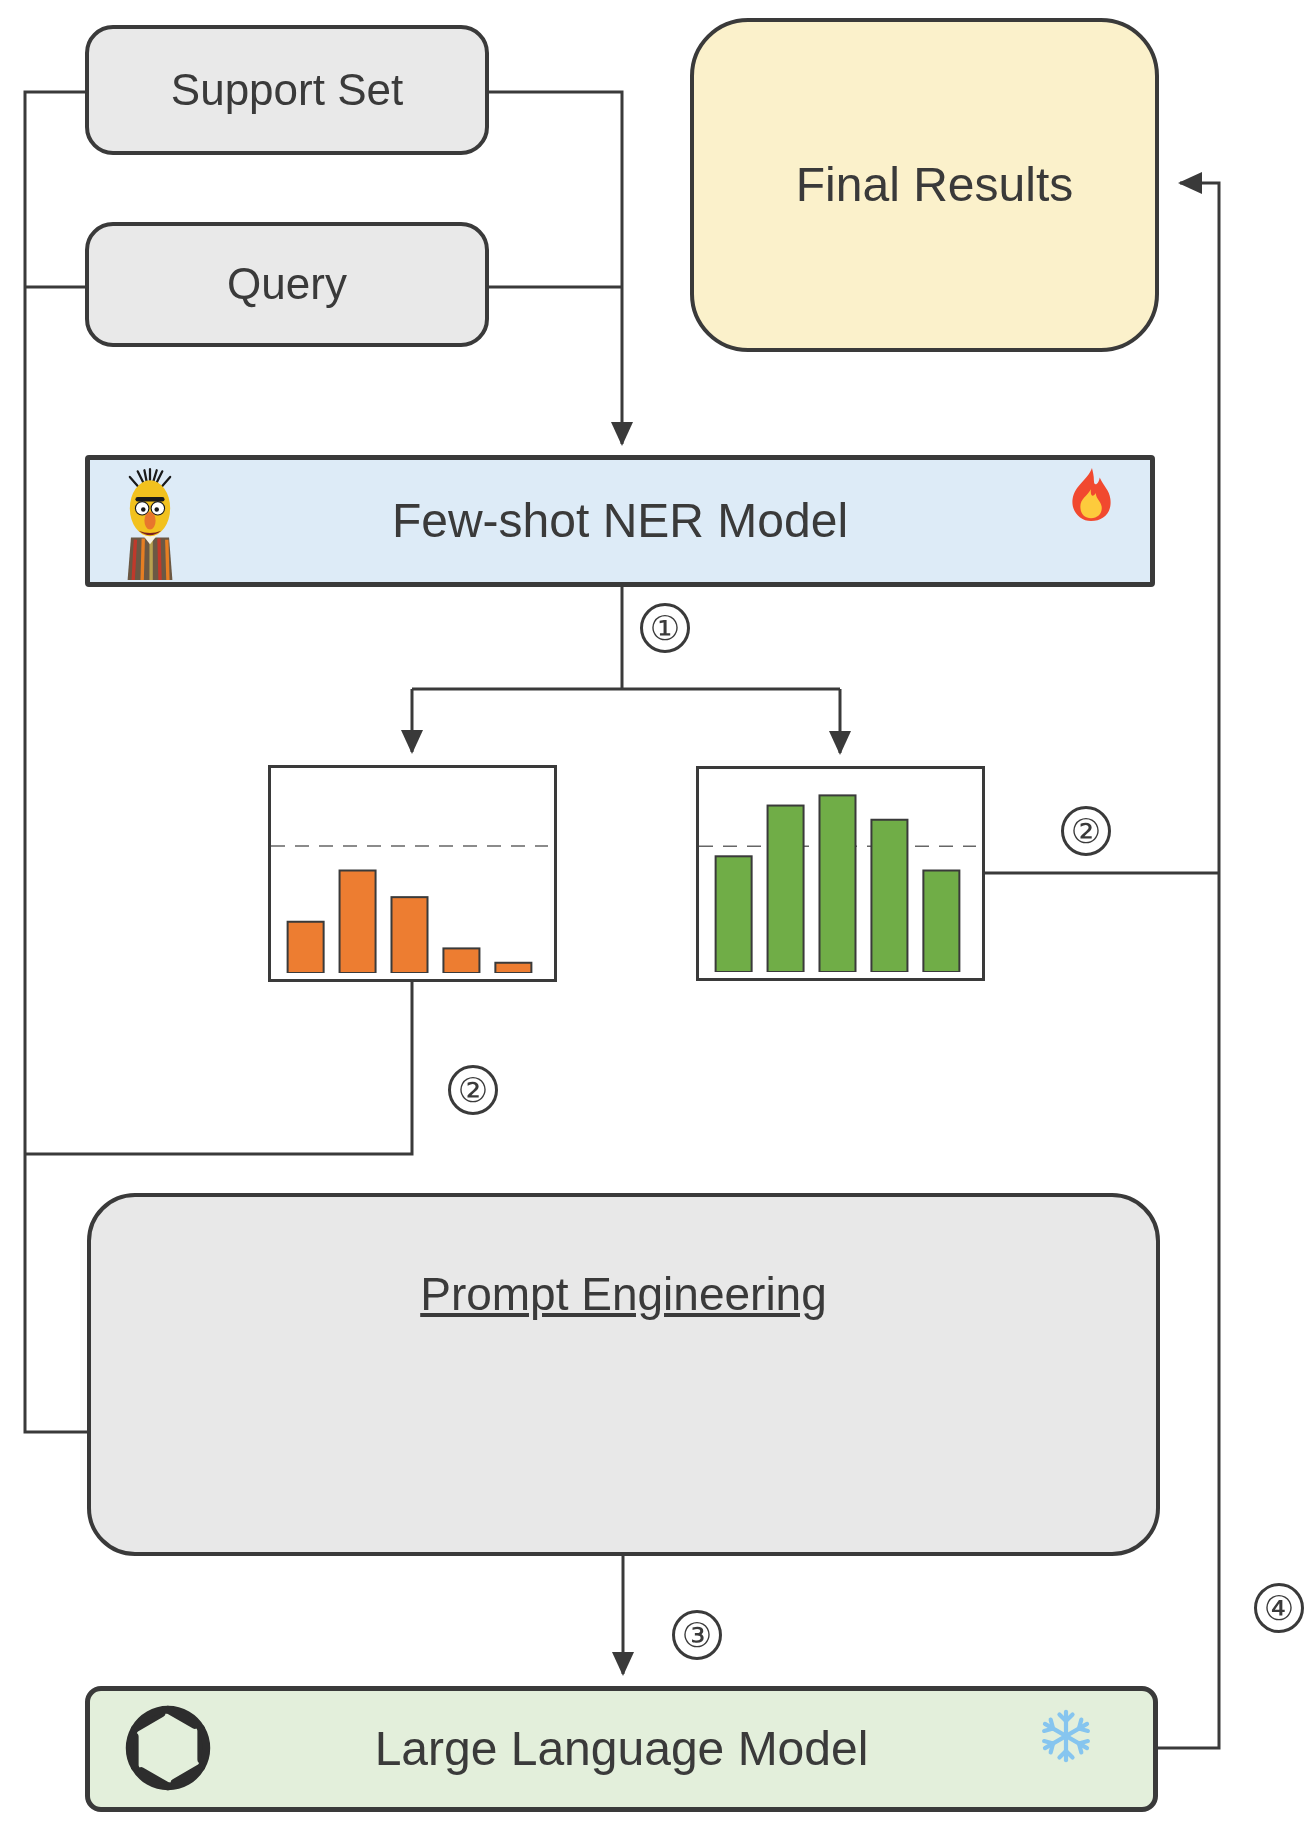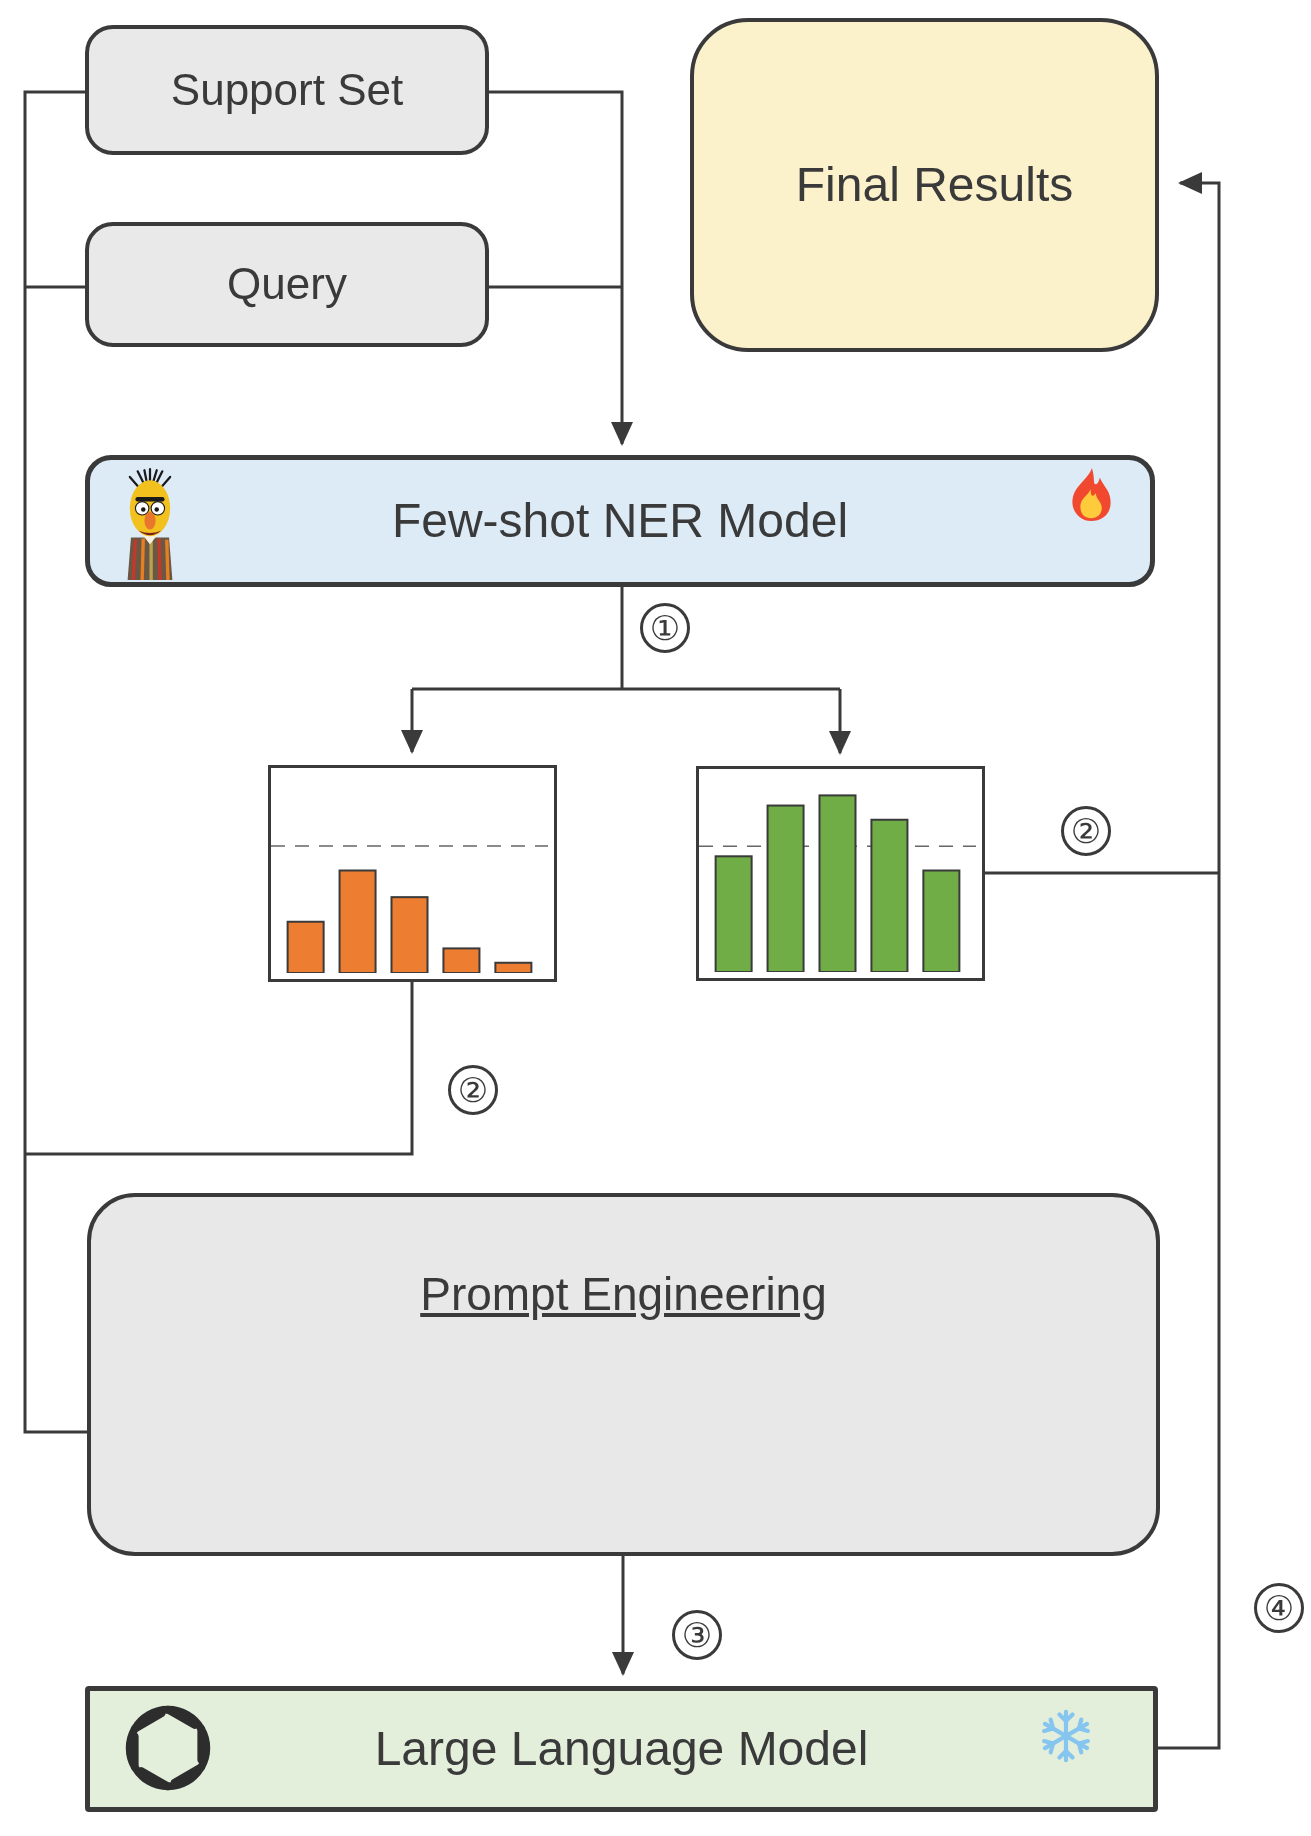--- a/index.html
+++ b/index.html
@@ -9,26 +9,26 @@
   }
   .node{
     position:absolute;box-sizing:border-box;border:4px solid #3a3a3a;
     display:flex;align-items:center;justify-content:center;
     text-align:center;background:#e9e9e9;
   }
   .node .lbl{line-height:1.1;}
   #support-set{left:85px;top:25px;width:404px;height:130px;border-radius:28px;font-size:44px;}
   #query{left:85px;top:222px;width:404px;height:125px;border-radius:28px;font-size:44px;justify-content:center;}
   #final-results{left:690px;top:18px;width:469px;height:334px;border-radius:58px;background:#fbf1cb;font-size:48px;padding-left:20px;}
-  #ner-model{left:85px;top:455px;width:1070px;height:132px;border-radius:26px;background:#ddebf7;font-size:48px;border-width:5px;}
+  #ner-model{left:85px;top:455px;width:1070px;height:132px;border-radius:4px;background:#ddebf7;font-size:48px;border-width:5px;}
   #prompt-engineering{left:87px;top:1193px;width:1073px;height:363px;border-radius:48px;background:#e8e8e8;
       justify-content:center;align-items:flex-start;font-size:46px;}
   #prompt-engineering .lbl{margin-top:72px;text-decoration:underline;}
   #prompt-template{left:267px;top:1352px;width:746px;height:160px;border-radius:80px;background:#ffffff;font-size:44px;}
-  #llm{left:85px;top:1686px;width:1073px;height:126px;border-radius:4px;background:#e3efdb;font-size:48px;border-width:5px;}
+  #llm{left:85px;top:1686px;width:1073px;height:126px;border-radius:16px;background:#e3efdb;font-size:48px;border-width:5px;}
   .chart{
     position:absolute;box-sizing:border-box;border:3px solid #3a3a3a;background:#ffffff;
   }
   #chart-orange{left:268px;top:765px;width:289px;height:217px;}
   #chart-green{left:696px;top:766px;width:289px;height:215px;}
   .chart svg{position:absolute;left:0;top:0;}
   .step{
     position:absolute;width:44px;height:44px;border:3px solid #3a3a3a;border-radius:50%;
     display:flex;align-items:center;justify-content:center;
     font-family:"Liberation Serif", serif;font-size:34px;color:#3a3a3a;background:#ffffff;

